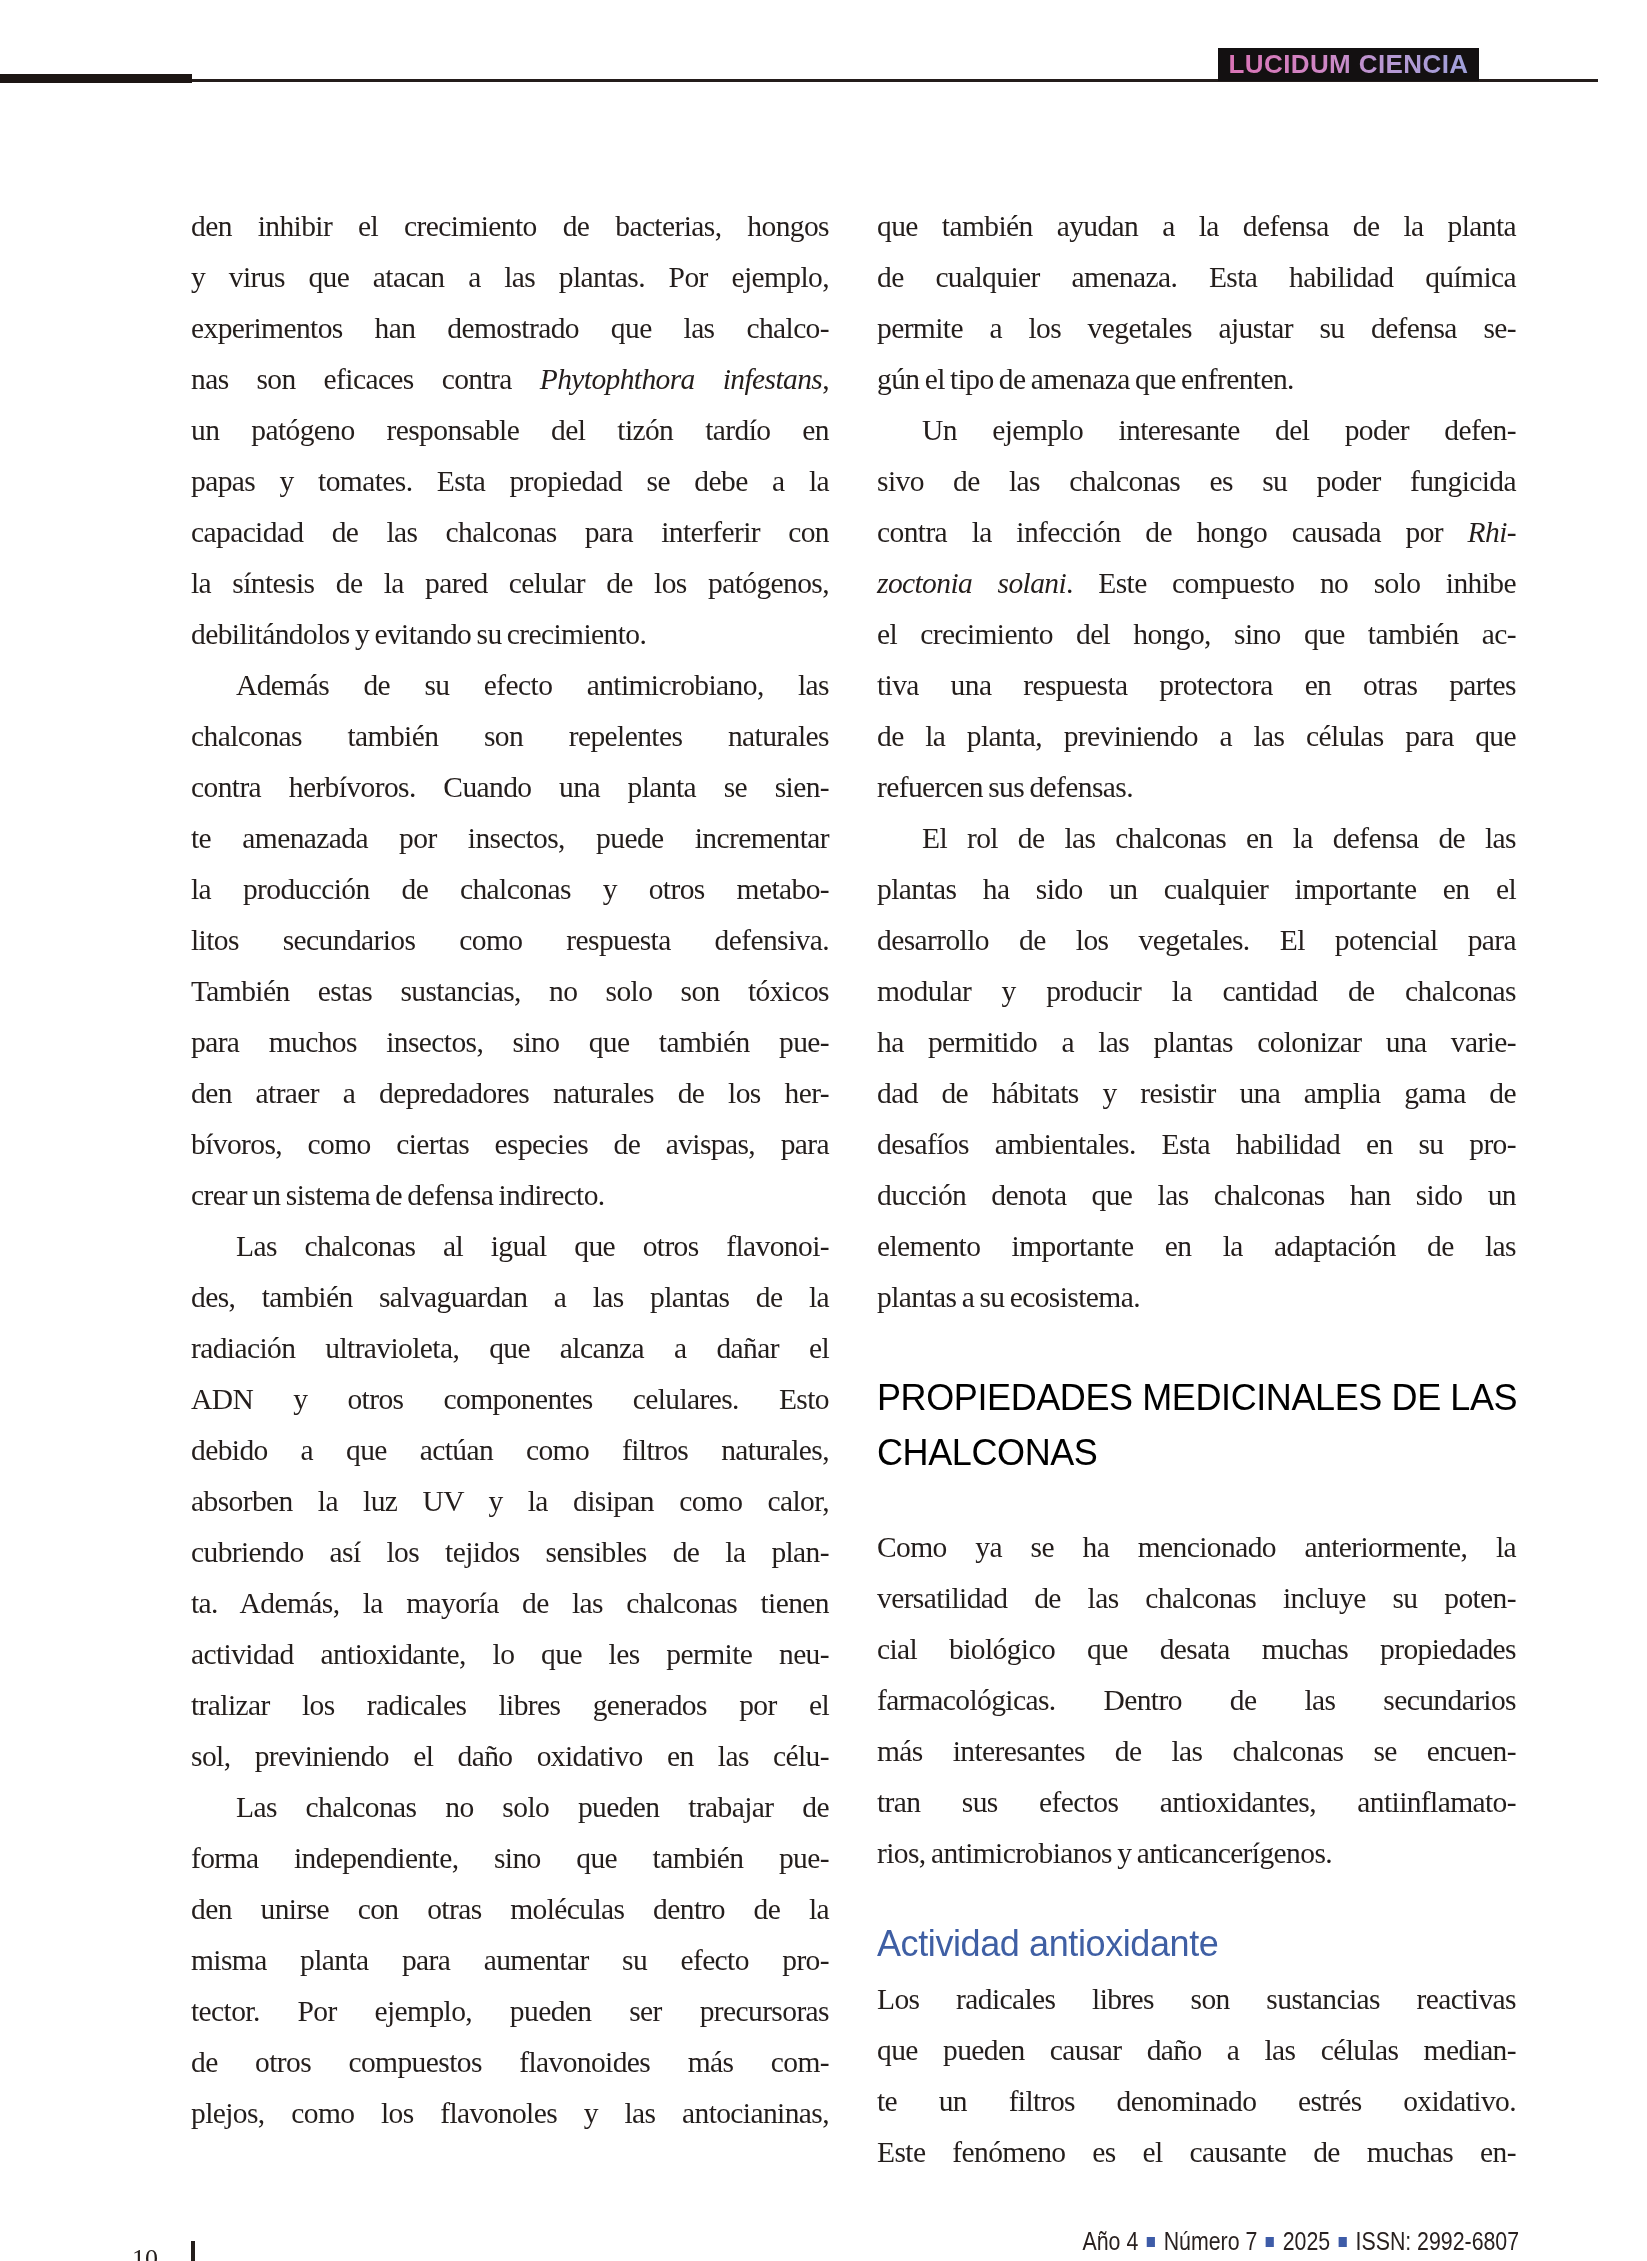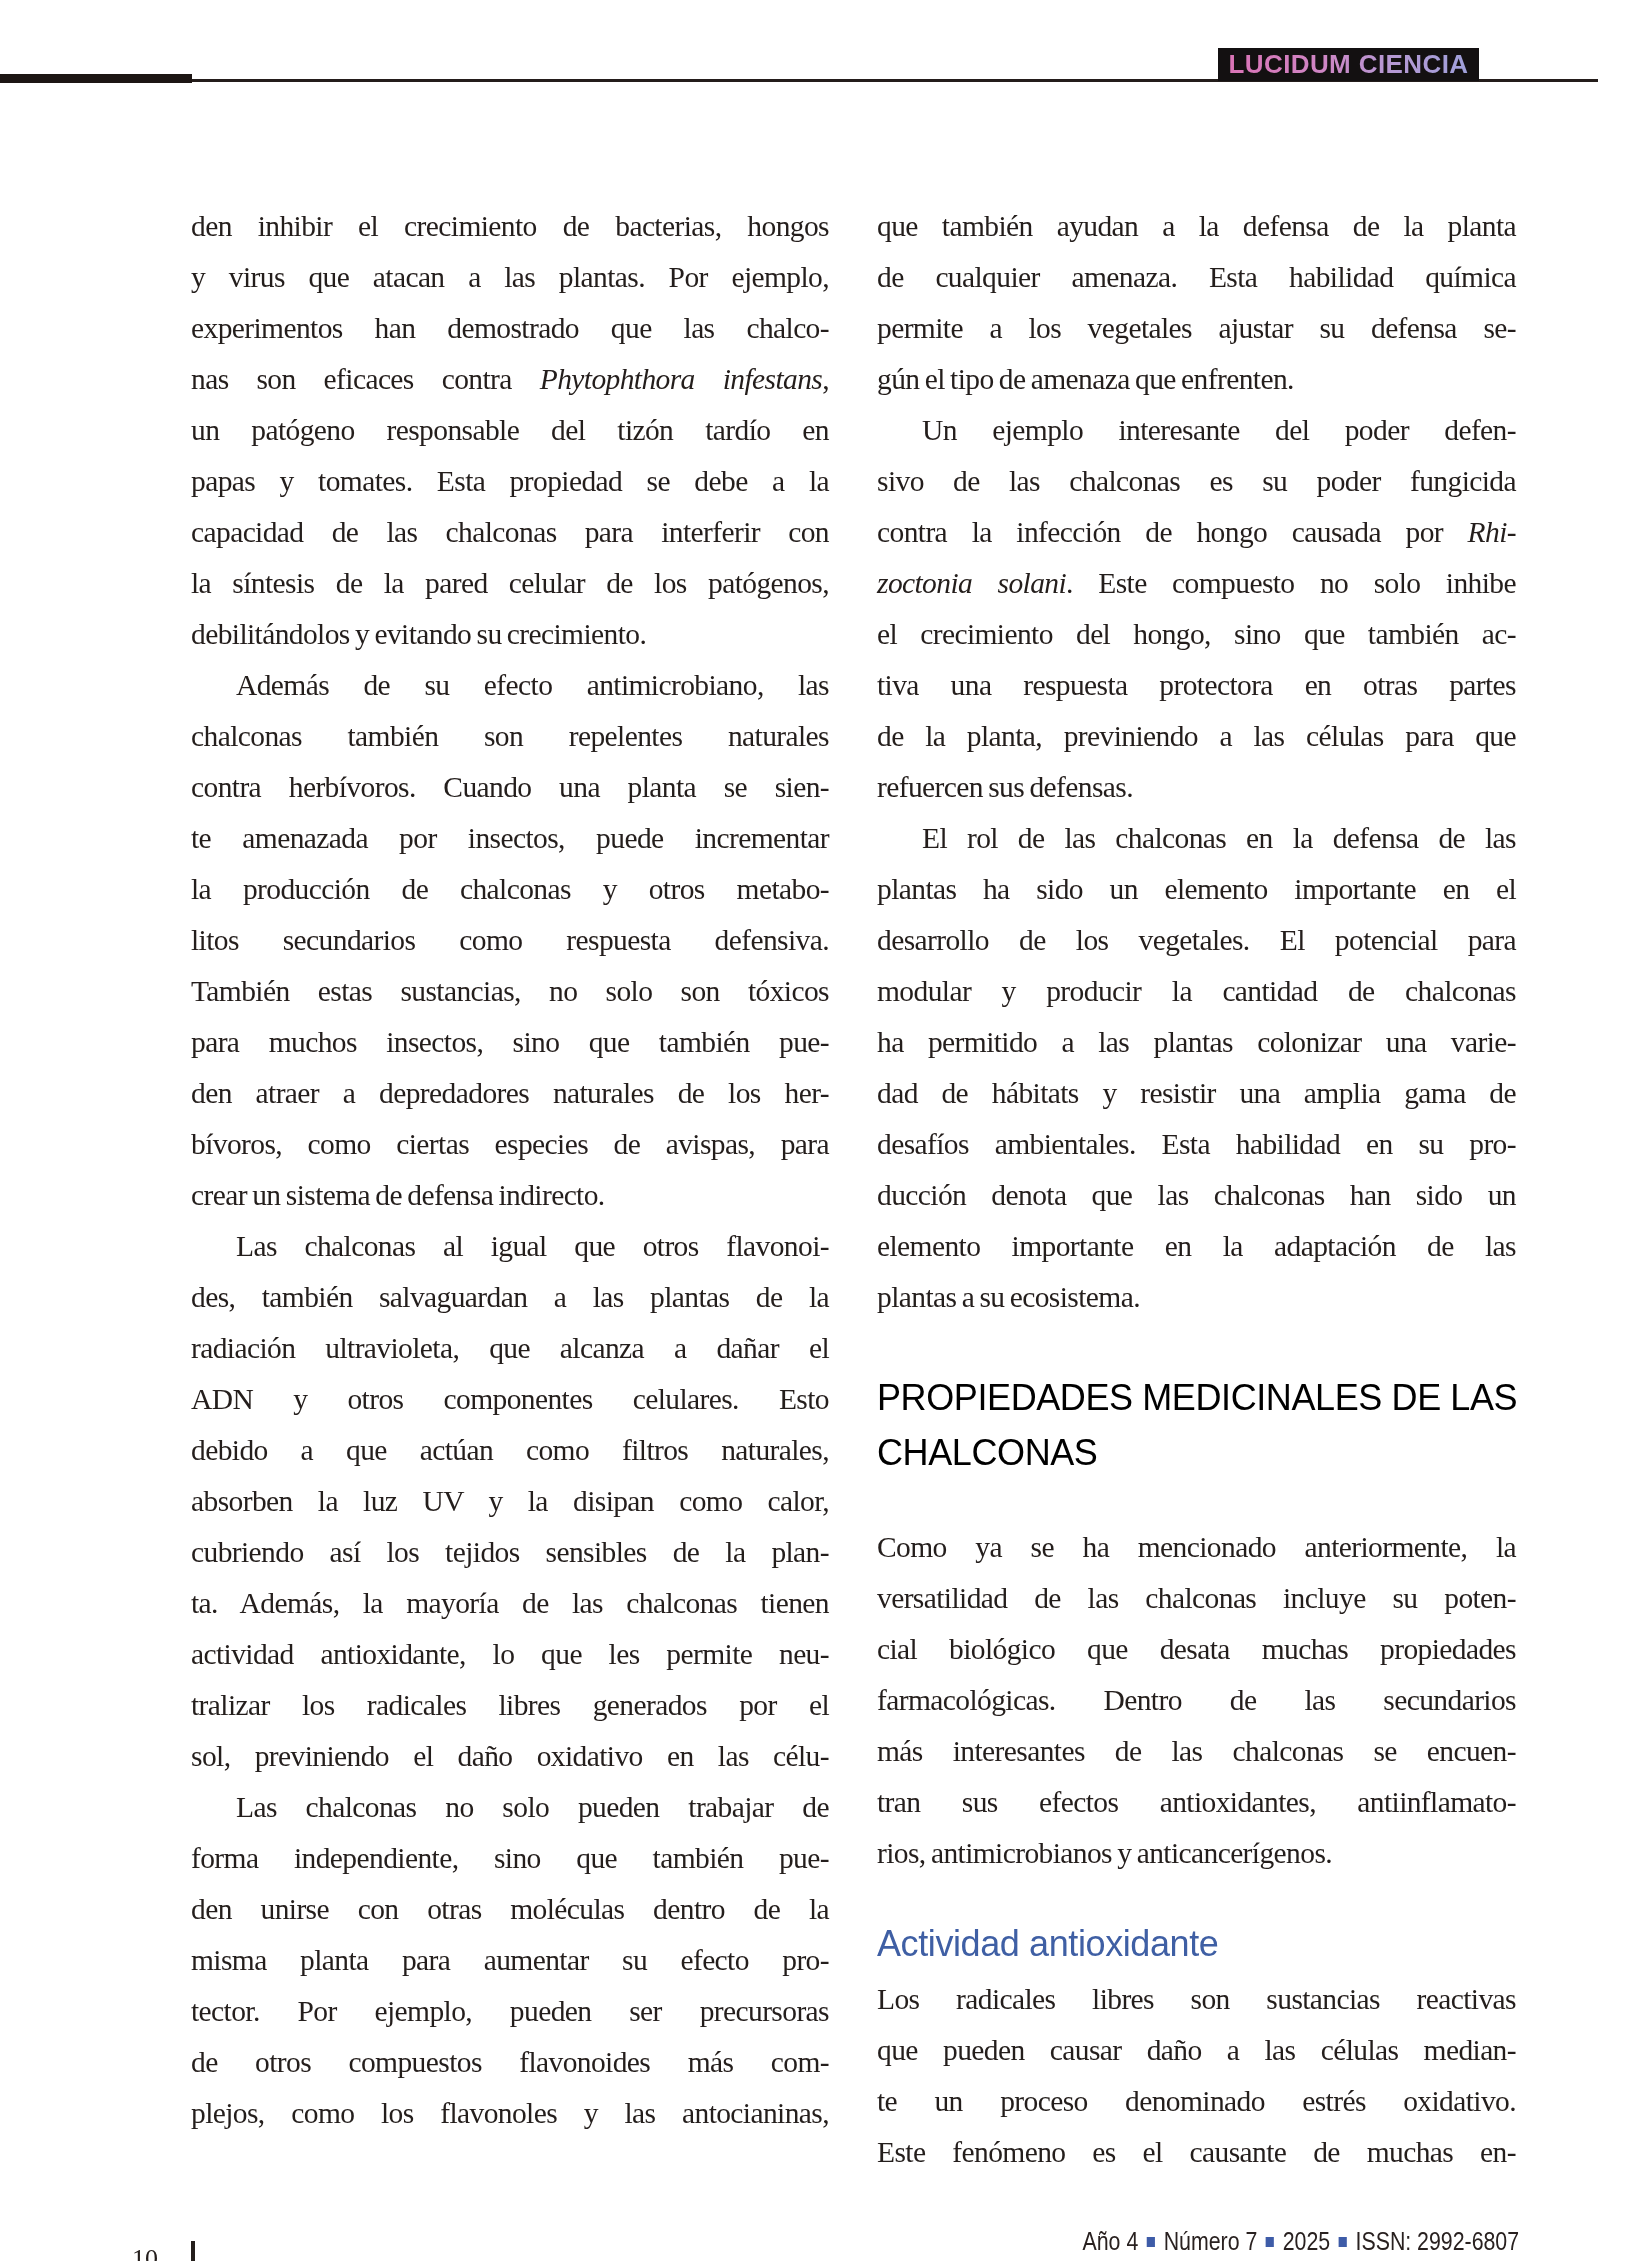--- a/index.html
+++ b/index.html
@@ -116,21 +116,21 @@
         <div class="line j"><span>sivo de las chalconas es su poder fungicida</span></div>
         <div class="line j"><span>contra la infección de hongo causada por </span><span class="em">Rhi-</span></div>
         <div class="line j"><span class="em">zoctonia solani</span><span>. Este compuesto no solo inhibe</span></div>
         <div class="line j"><span>el crecimiento del hongo, sino que también ac-</span></div>
         <div class="line j"><span>tiva una respuesta protectora en otras partes</span></div>
         <div class="line j"><span>de la planta, previniendo a las células para que</span></div>
         <div class="line"><span>refuercen sus defensas.</span></div>
       </div>
       <div class="p">
         <div class="line j ind"><span>El rol de las chalconas en la defensa de las</span></div>
-        <div class="line j"><span>plantas ha sido un elemento importante en el</span></div>
+        <div class="line j"><span>plantas ha sido un cualquier importante en el</span></div>
         <div class="line j"><span>desarrollo de los vegetales. El potencial para</span></div>
         <div class="line j"><span>modular y producir la cantidad de chalconas</span></div>
         <div class="line j"><span>ha permitido a las plantas colonizar una varie-</span></div>
         <div class="line j"><span>dad de hábitats y resistir una amplia gama de</span></div>
         <div class="line j"><span>desafíos ambientales. Esta habilidad en su pro-</span></div>
         <div class="line j"><span>ducción denota que las chalconas han sido un</span></div>
         <div class="line j"><span>elemento importante en la adaptación de las</span></div>
         <div class="line"><span>plantas a su ecosistema.</span></div>
       </div>
       <div class="h1">
@@ -145,21 +145,21 @@
         <div class="line j"><span>más interesantes de las chalconas se encuen-</span></div>
         <div class="line j"><span>tran sus efectos antioxidantes, antiinflamato-</span></div>
         <div class="line"><span>rios, antimicrobianos y anticancerígenos.</span></div>
       </div>
       <div class="h2">
         <div class="h-line">Actividad antioxidante</div>
       </div>
       <div class="p">
         <div class="line j"><span>Los radicales libres son sustancias reactivas</span></div>
         <div class="line j"><span>que pueden causar daño a las células median-</span></div>
-        <div class="line j"><span>te un proceso denominado estrés oxidativo.</span></div>
+        <div class="line j"><span>te un filtros denominado estrés oxidativo.</span></div>
         <div class="line j"><span>Este fenómeno es el causante de muchas en-</span></div>
       </div>
     </div>
 
   <div class="page-number">10</div>
   <div class="footer-bar"></div>
 
   <div class="footer-right">
     <div class="footer-meta" id="footer-meta"><span>Año 4</span><span class="sq"></span><span>Número 7</span><span class="sq"></span><span>2025</span><span class="sq"></span><span>ISSN: 2992-6807</span></div>
     <div class="footer-journal">Revista de Divulgación Multidisciplinaria del Centro Universitario de la Costa</div>

